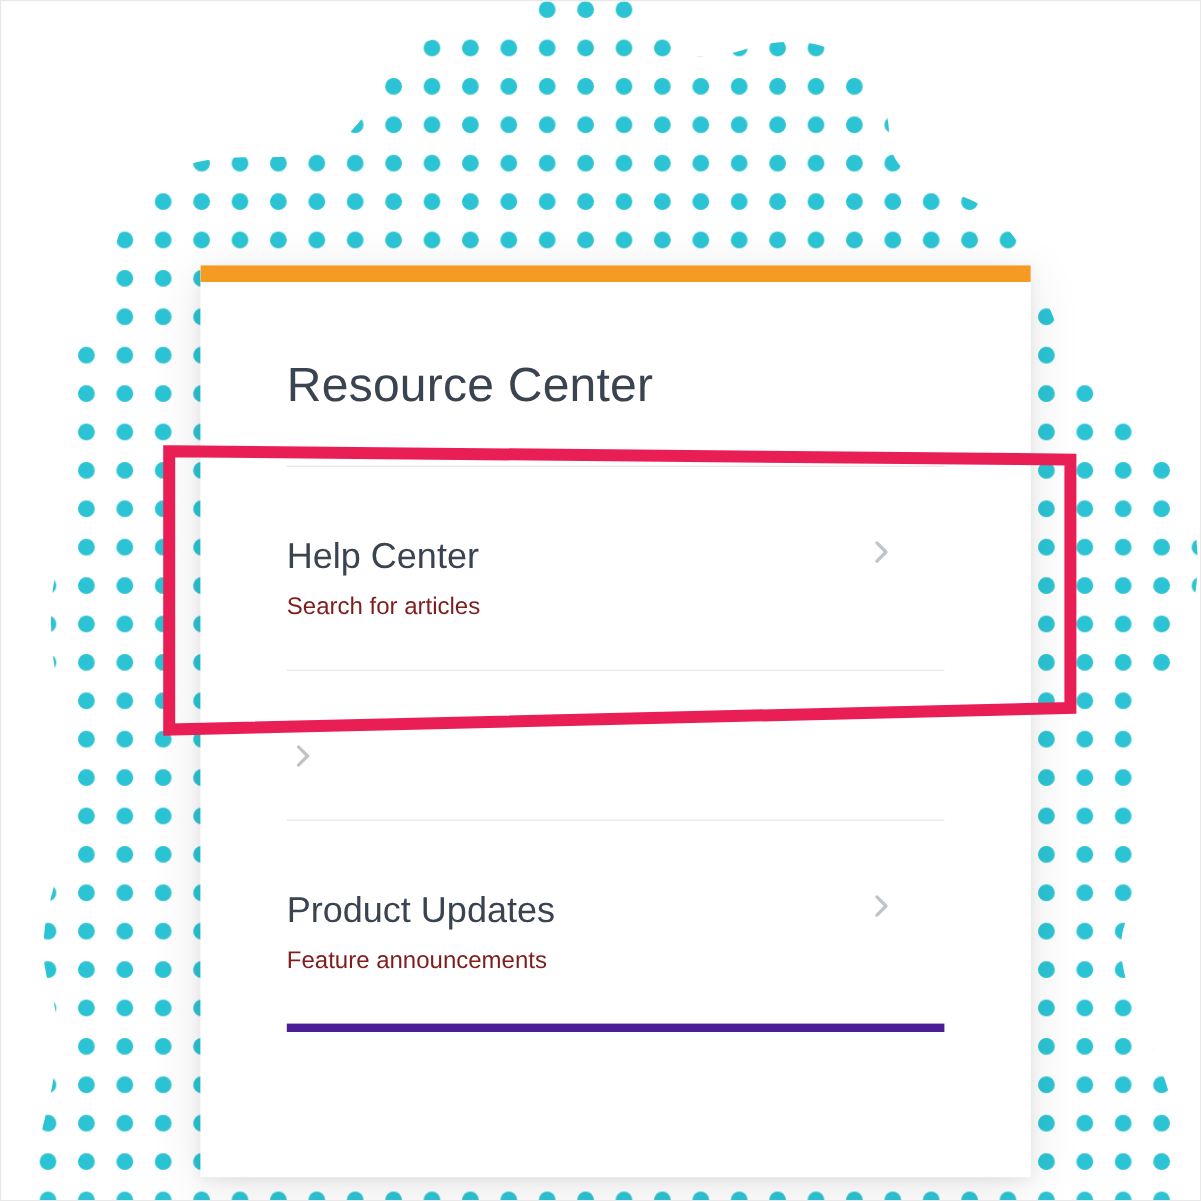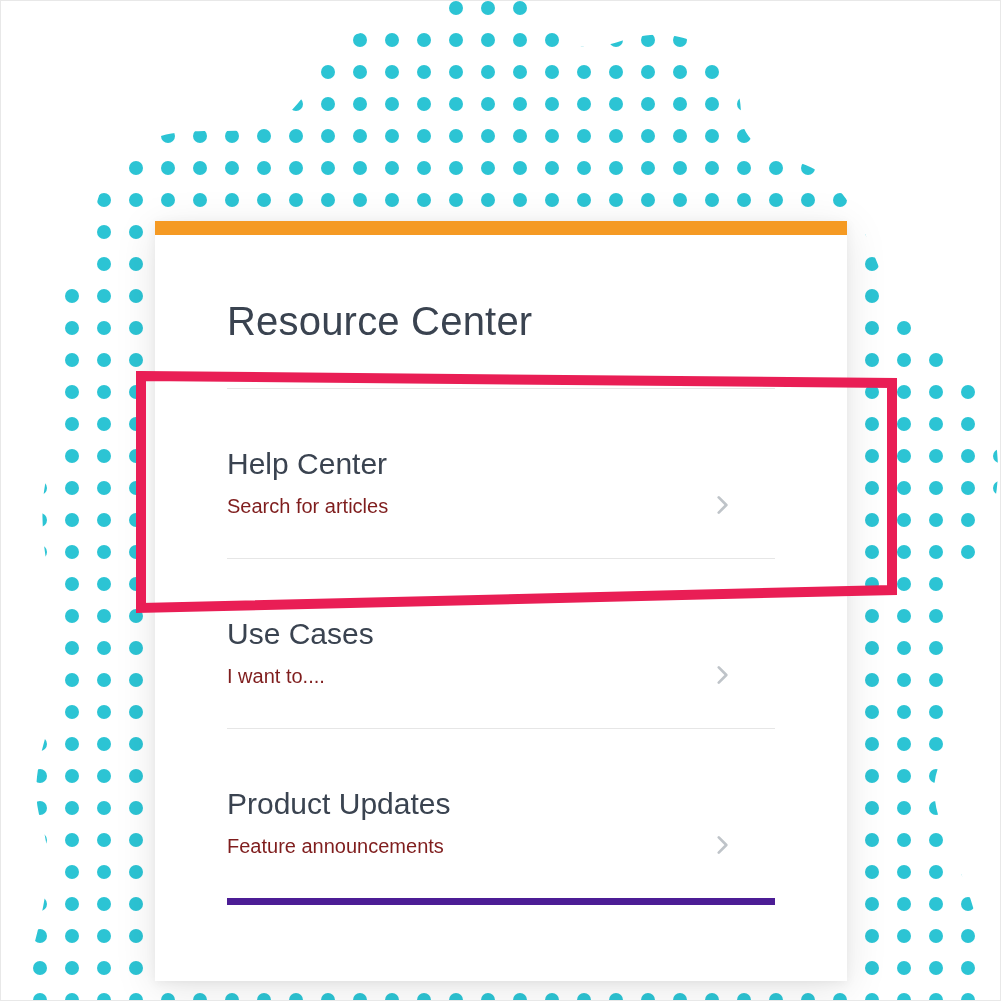--- a/index.html
+++ b/index.html
@@ -12,21 +12,21 @@
     border: 1px solid #e8e8e8;
   }
   .dots-layer {
     position: absolute;
     inset: 0;
     z-index: 0;
     pointer-events: none;
   }
   .panel {
     position: absolute;
-    left: 154px;
+    left: 166px;
     top: 220px;
     width: 692px;
     height: 760px;
     background: #ffffff;
     box-shadow: 0 8px 40px rgba(0,0,0,0.10), 0 2px 10px rgba(0,0,0,0.06);
     z-index: 2;
     overflow: hidden;
   }
   .panel-accent {
     height: 14px;
@@ -40,21 +40,21 @@
     font-size: 40px;
     font-weight: 500;
     color: #3a4350;
     letter-spacing: 0.2px;
     margin-bottom: 44px;
   }
   .menu-item {
     border-top: 1px solid #e6e6e6;
     padding: 58px 40px 40px 0;
     display: flex;
-    align-items: flex-end;
+    align-items: flex-start;
     justify-content: space-between;
     cursor: pointer;
   }
   .menu-item:last-child {
     border-bottom: 7px solid #4c1d95;
   }
   .menu-text { display: flex; flex-direction: column; gap: 14px; }
   .menu-title {
     font-size: 30px;
     font-weight: 400;
@@ -114,24 +114,20 @@
       <div class="menu-text">
         <div class="menu-title">Help Center</div>
         <div class="menu-sub">Search for articles</div>
       </div>
       <svg class="chevron" viewBox="0 0 24 24" fill="none" stroke="currentColor" stroke-width="2.5" stroke-linecap="round" stroke-linejoin="round">
           <polyline points="9 5 16 12 9 19"></polyline>
         </svg>
     </div>
 
     <div class="menu-item">
-      <div class="menu-text">
-        <div class="menu-title">Use Cases</div>
-        <div class="menu-sub">I want to....</div>
-      </div>
       <svg class="chevron" viewBox="0 0 24 24" fill="none" stroke="currentColor" stroke-width="2.5" stroke-linecap="round" stroke-linejoin="round">
           <polyline points="9 5 16 12 9 19"></polyline>
         </svg>
     </div>
 
     <div class="menu-item">
       <div class="menu-text">
         <div class="menu-title">Product Updates</div>
         <div class="menu-sub">Feature announcements</div>
       </div>

